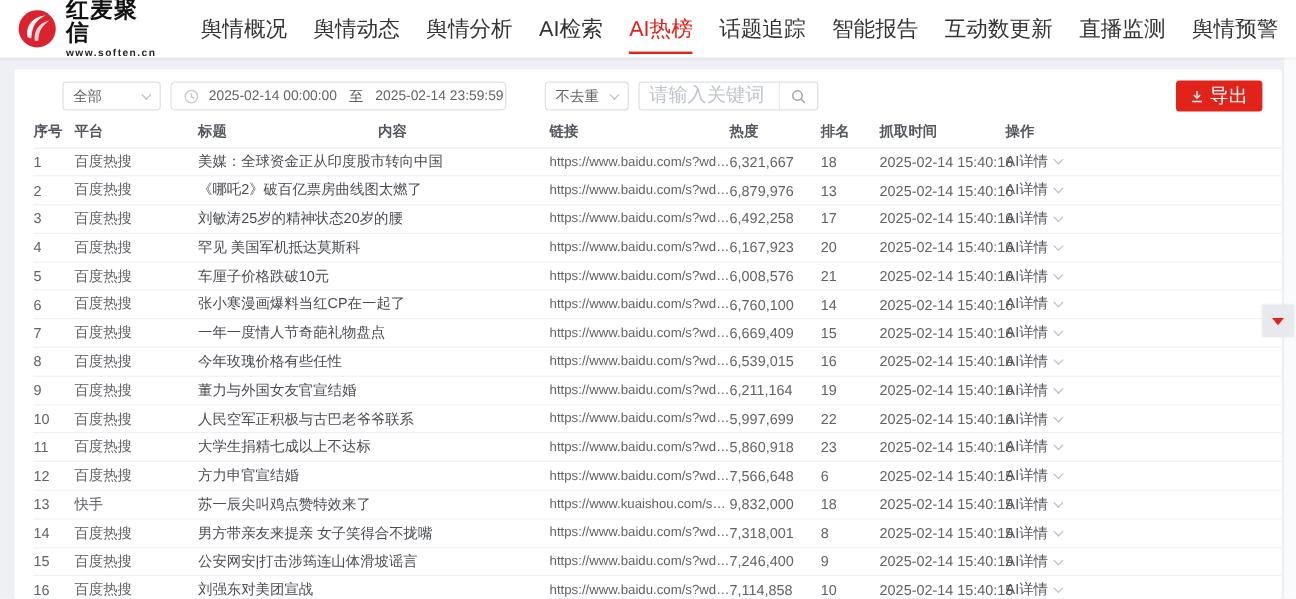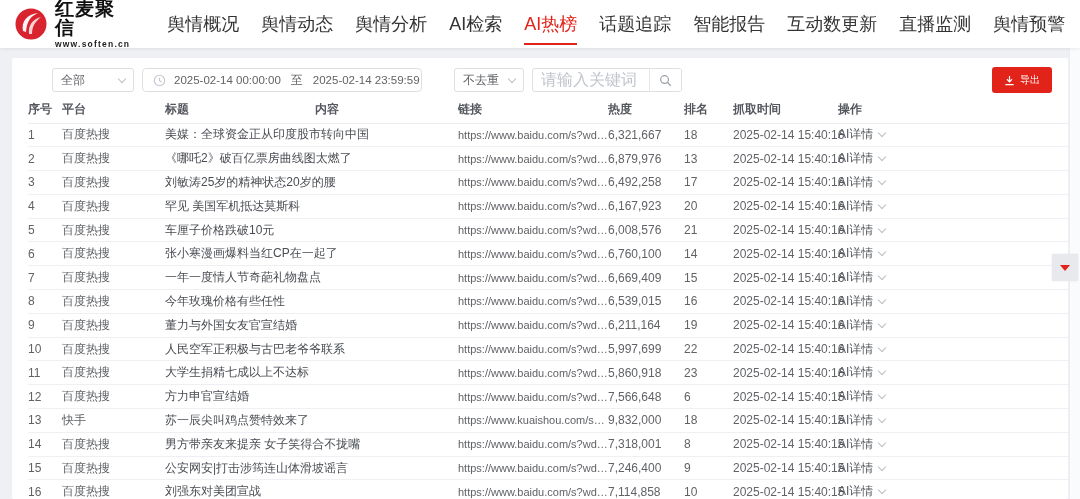--- a/index.html
+++ b/index.html
@@ -60,21 +60,21 @@
     border:none;outline:none;flex:1;min-width:0;height:100%;padding:0 8px;font-size:16px;color:#606266;
     font-family:inherit;background:transparent;
   }
   .search input::placeholder{color:#c0c4cc;}
   .search .s-btn{
     width:32px;height:100%;border-left:1px solid #e6e8ec;display:flex;align-items:center;
     justify-content:center;cursor:pointer;flex:none;background:#fff;
   }
   .export-btn{
     margin-left:auto;height:26px;background:var(--red);color:#fff;border:none;border-radius:3px;
-    padding:0 12px;font-size:10px;display:flex;align-items:center;gap:5px;cursor:pointer;
+    padding:0 12px;font-size:16px;display:flex;align-items:center;gap:5px;cursor:pointer;
     font-family:inherit;
   }
   
   .tbl-wrap{margin-left:16px;}
   table{border-collapse:collapse;table-layout:fixed;width:1040px;}
   col.c1{width:34px}col.c2{width:103px}col.c3{width:150px}col.c4{width:143px}
   col.c5{width:150px}col.c6{width:76px}col.c7{width:49px}col.c8{width:105px}
   th{
     text-align:left;font-size:12px;color:#54575e;font-weight:bold;height:26px;
     border-bottom:1px solid #e9ebef;white-space:nowrap;

